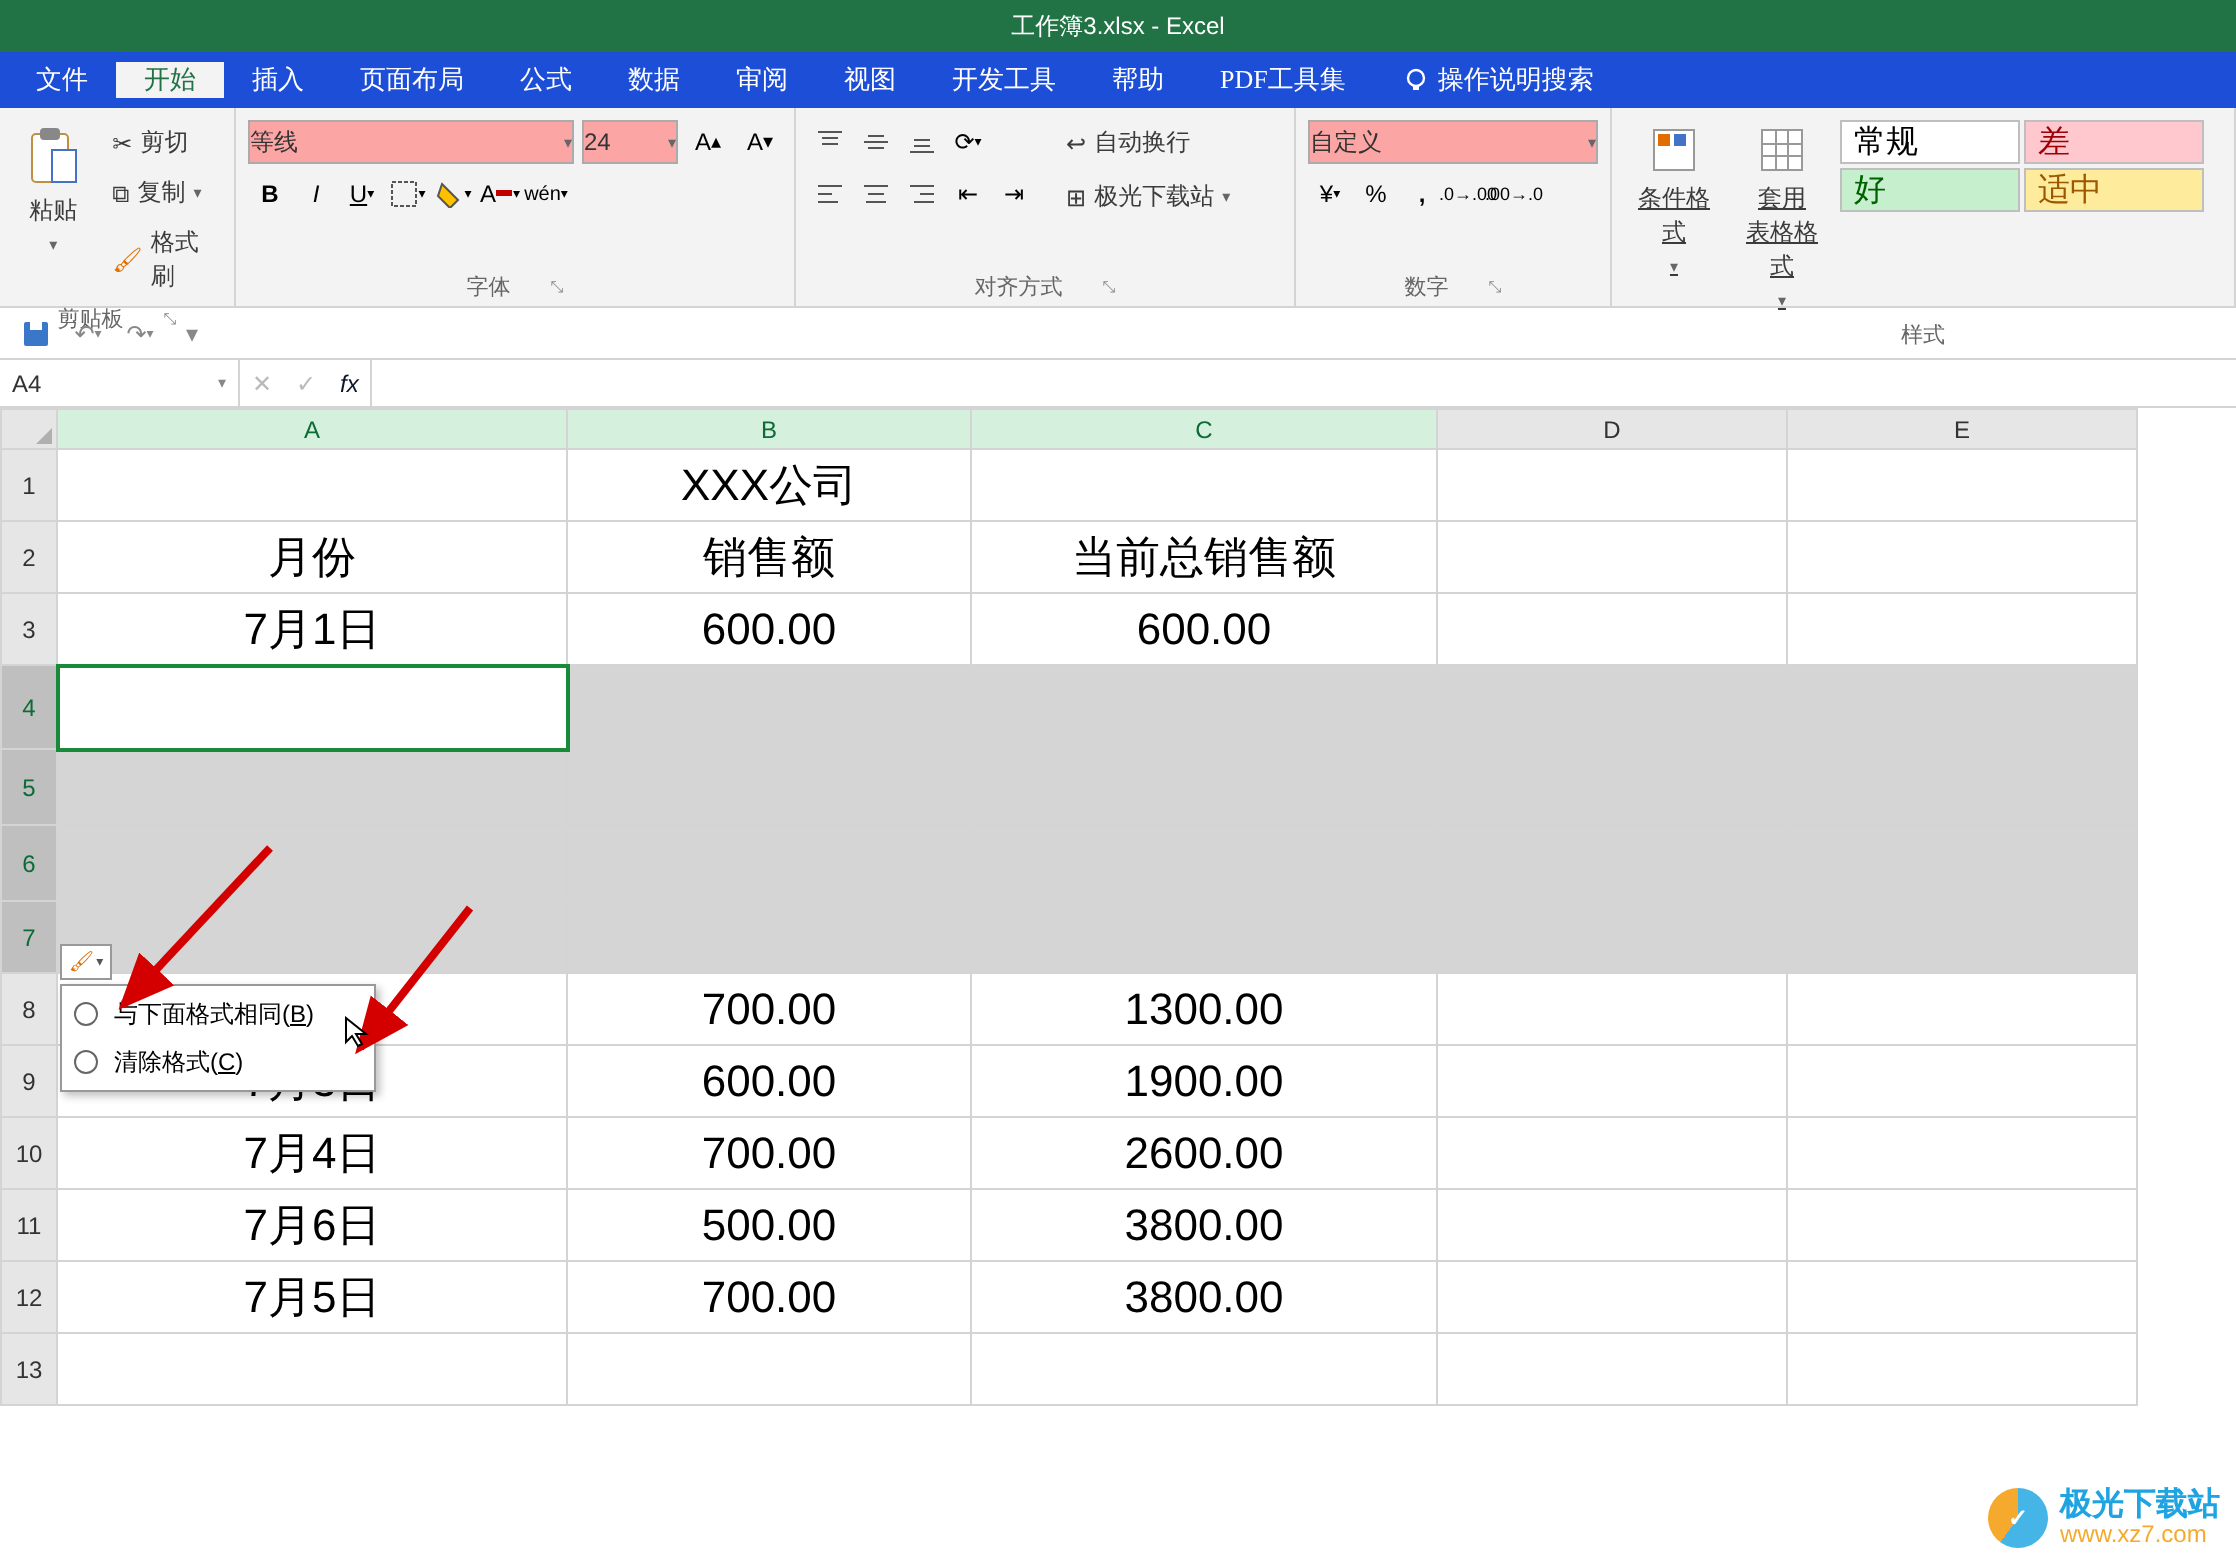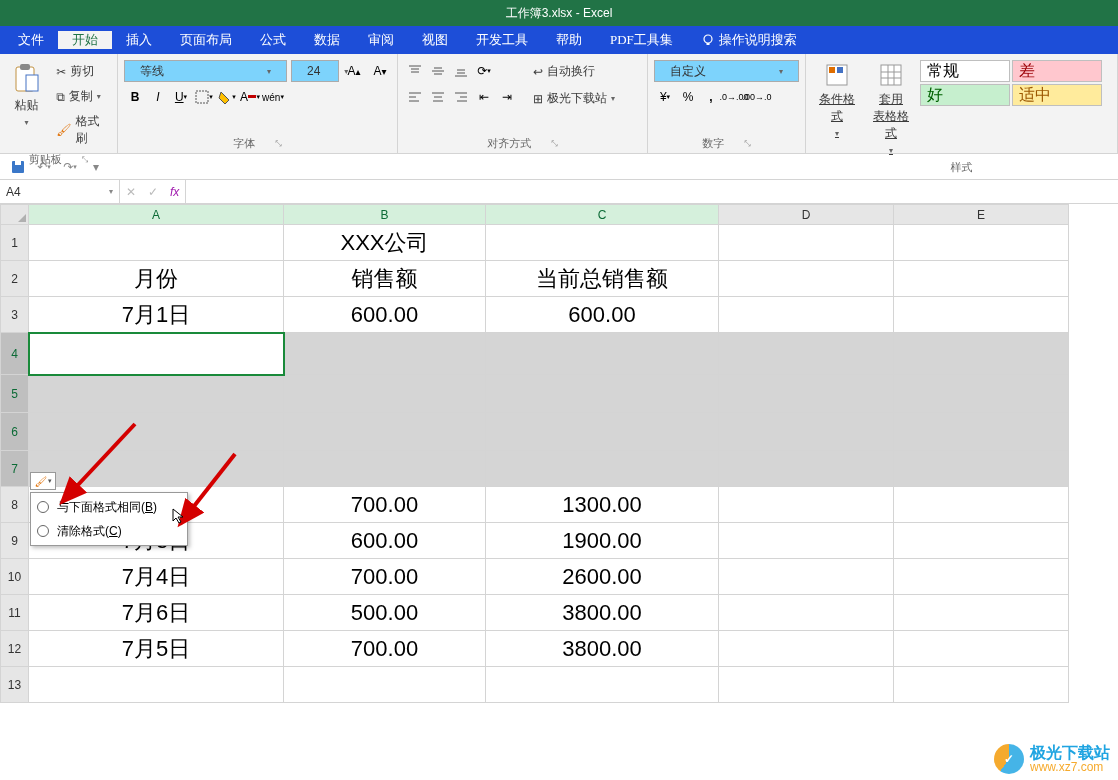--- a/index.html
+++ b/index.html
@@ -21,21 +21,21 @@
   .group { border-right: 1px solid #d4d4d4; display: flex; flex-direction: column; padding: 2px 6px 0 6px; }
   .group-label { text-align: center; font-size: 11px; color: #666; padding: 2px 0; margin-top: auto; display:flex; justify-content:center; align-items:center; gap:20px;}
   .group-label .drop { font-size:8px; color:#888;}
   .group-body { display: flex; flex: 1; align-items: flex-start; gap: 4px; padding-top: 4px; }
   .vstack { display: flex; flex-direction: column; gap: 2px; }
   .hstack { display: flex; align-items: center; gap: 2px; }
   .rbtn { display: flex; align-items: center; gap: 4px; padding: 2px 4px; color: #3b3b3b; cursor: pointer; border: 1px solid transparent; }
   .rbtn .drop { font-size: 8px; color: #666; }
   .big { flex-direction: column; text-align: center; width: 44px; }
   .big-narrow { flex-direction: column; text-align:center; width:50px;text-decoration:underline;}
-  .combo { border: 1px solid #ababab; background: #7dd3fc; height: 22px; display: flex; align-items: center; padding: 0 15px; font-size: 12px; color: #333; gap: 24px; }
+  .combo { border: 1px solid #ababab; background: #fca5a5; height: 22px; display: flex; align-items: center; padding: 0 0; font-size: 12px; color: #333; gap: 24px; }
   .combo .drop { margin-left: auto; font-size: 8px; color: #666; }
   .iconbtn { width: 22px; height: 22px; display: flex; align-items: center; justify-content: center; border: 1px solid transparent; cursor: pointer; }
   .iconrow { display:flex; gap:1px; }
 
   
   .style-cell { width: 90px; height: 22px; border: 1px solid #bfbfbf; display: flex; align-items: center; padding: 0 6px; font-size: 16px; }
   .style-normal { background: #fff; color: #000; }
   .style-bad { background: #ffc7ce; color: #9c0006; }
   .style-good { background: #c6efce; color: #006100; }
   .style-neutral { background: #ffeb9c; color: #9c5700; }
@@ -43,21 +43,21 @@
   
   .qat { height: 26px; background: #fff; border-bottom: 1px solid #d4d4d4; display: flex; align-items: center; gap: 6px; padding: 0 8px; }
   .qat .iconbtn { width: 20px; height: 20px; }
 
   
   .formula-row { display: flex; align-items: stretch; height: 24px; border-bottom: 1px solid #d4d4d4; }
   .namebox { width: 120px; border-right: 1px solid #d4d4d4; display: flex; align-items: center; padding: 0 6px; font-size: 12px; color: #333; background: #fff; }
   .namebox .drop { margin-left: auto; font-size: 8px; color: #888; }
   .fbar-btns { display: flex; align-items: center; border-right: 1px solid #d4d4d4; }
   .fbar-btns .iconbtn { color: #bbb; }
-  .fx { font-style: italic; color: #a21caf; font-size: 12px; padding: 0 6px;}
+  .fx { font-style: italic; color: #0f172a; font-size: 12px; padding: 0 6px;}
   .fbar { flex: 1; display: flex; align-items: center; padding: 0 6px; }
 
   
   .grid-wrap { position: relative; background: #fff; }
   table.grid { border-collapse: collapse; table-layout: fixed; }
   table.grid th, table.grid td { border: 1px solid #d4d4d4; }
   .colhead { background: #e6e6e6; color: #333; text-align: center; font-weight: normal; height: 20px; font-size: 12px;}
   .rowhead { background: #e6e6e6; color: #333; text-align: center; font-weight: normal; width: 28px; font-size: 12px;}
   .corner { background: #e6e6e6; width: 28px; height: 20px; position:relative;}
   .corner::after{ content:""; position:absolute; right:2px; bottom:2px; width:0;height:0; border-left:8px solid transparent; border-bottom:8px solid #b0b0b0;}

